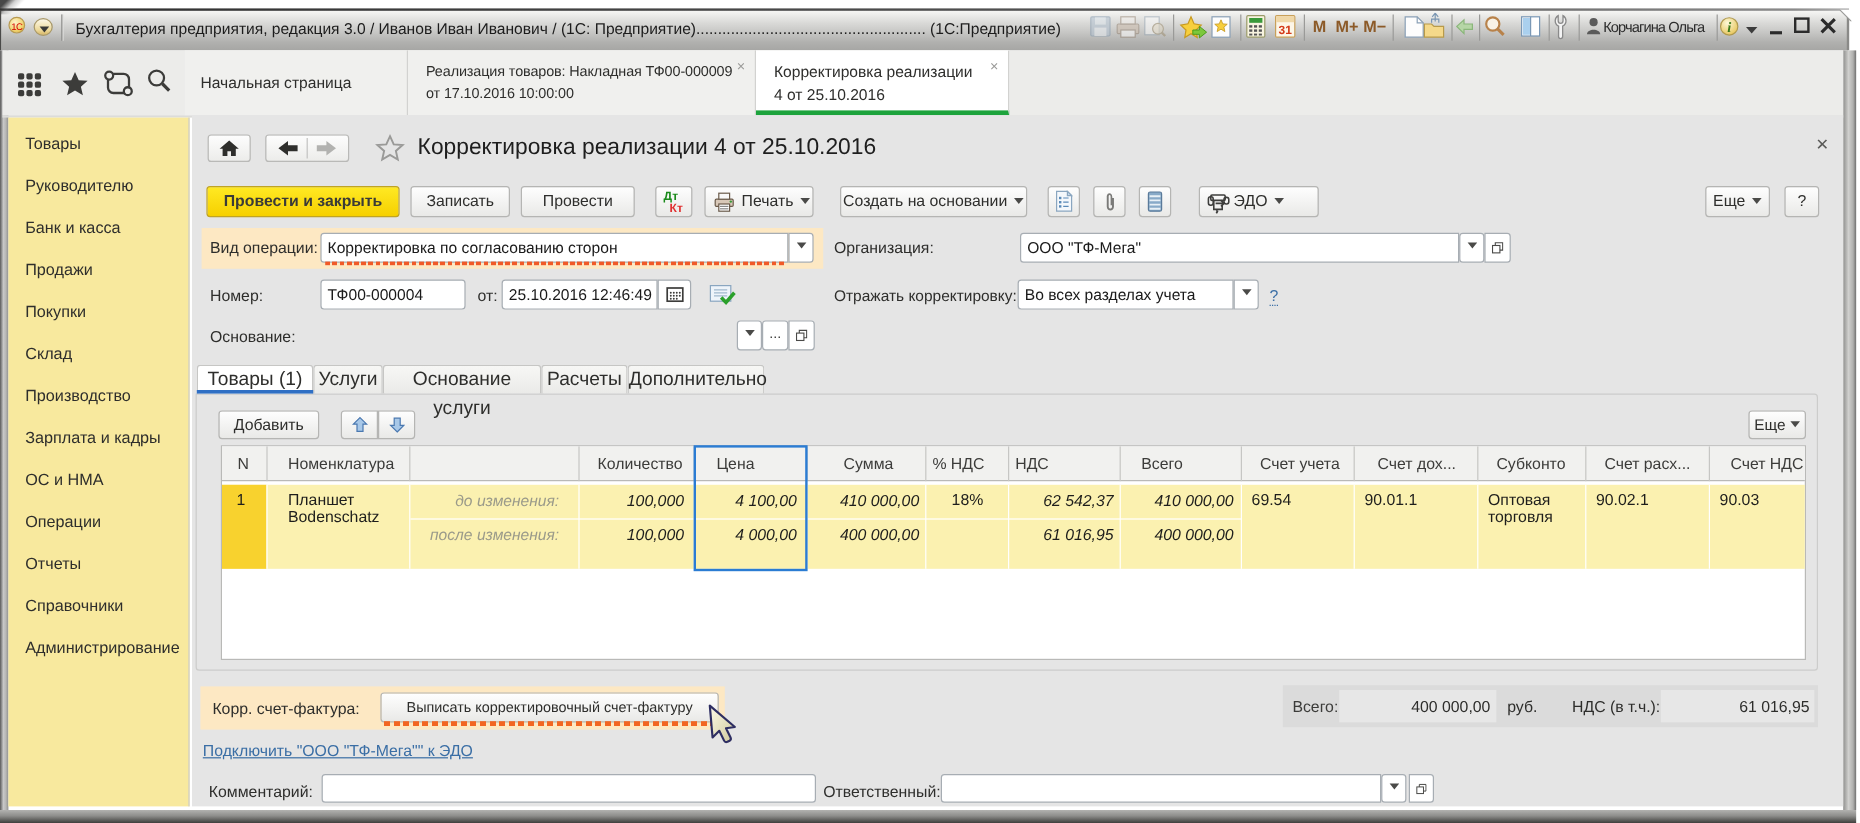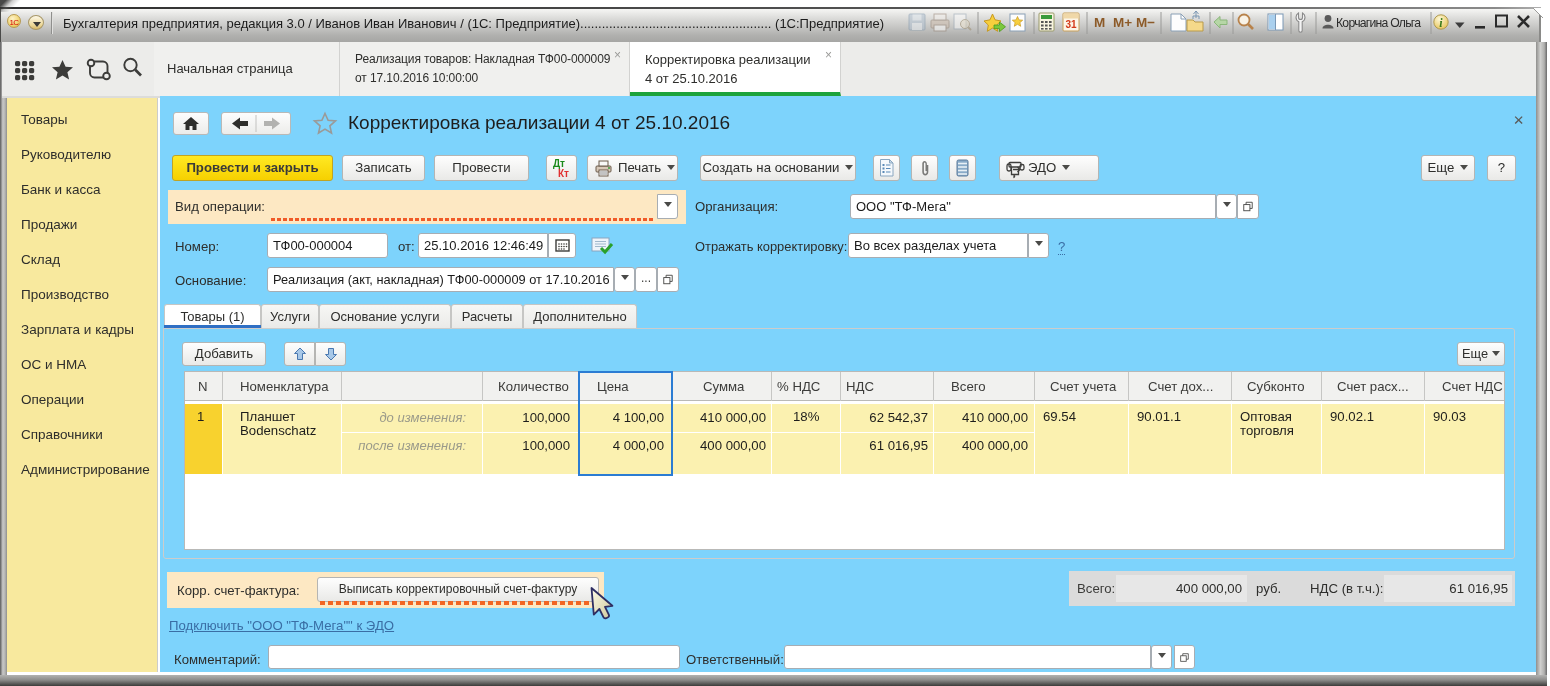--- a/index.html
+++ b/index.html
@@ -44,21 +44,21 @@
 .tab .x { position:absolute; right:8px; top:6px; color:#9a9a98; font-size:12px; }
 .tabtxt { font-size:13px; color:#2e2e2c; line-height:19px; padding:8px 14px 0 14px; }
 .tab.active { background:#ffffff; border-bottom:4px solid #1da33c; }
 
 
 .sidebar { position:absolute; left:7px; top:98px; width:151px; height:574px; background:#f8e99e;
   border-right:1px solid #cccccb; }
 .sb-item { padding:10px 0 10px 14px; font-size:13.5px; color:#2e2e2c; }
 
 
-.content { position:absolute; left:160px; top:96px; width:1376px; height:576px; background:#7dd3fc; }
+.content { position:absolute; left:160px; top:96px; width:1376px; height:576px; background:#e5e5e5; }
 
 
 .navbtn { position:absolute; background:linear-gradient(to bottom,#fdfdfd,#ececea);
   border:1px solid #b9b9b7; border-radius:3px; }
 .doctitle { position:absolute; left:188px; top:16px; font-size:19px; color:#1e1e1e; }
 .formx { position:absolute; left:1353px; top:16px; color:#5a5a58; font-size:13.5px; }
 
 
 .btn { position:absolute; height:26px; background:linear-gradient(to bottom,#fefefe,#e9e9e7);
   border:1px solid #b5b5b3; border-radius:3px; font-size:13.2px; color:#2e2e2c;
@@ -71,29 +71,29 @@
 
 .lbl { position:absolute; font-size:13.2px; color:#2e2e2c; }
 .fld { position:absolute; background:#fff; border:1px solid #a7adb3; border-radius:3px;
   font-size:13px; color:#1a1a1a; padding:0 5px; display:flex; align-items:center;
   white-space:nowrap; overflow:hidden; }
 .orange { background:#fde8c3; }
 
 
 .ttab { position:absolute; top:208px; height:24px; background:linear-gradient(to bottom,#f7f7f5,#eaeae8);
   border:1px solid #c6c6c4; border-bottom:none; border-radius:3px 3px 0 0;
-  font-size:13px; color:#2e2e2c; text-align:center; line-height:24px; }
+  font-size:16px; color:#2e2e2c; text-align:center; line-height:24px; }
 
 .link { font-size:13.2px; color:#3a6ea5; text-decoration:underline; }
 .vb { position:absolute; top:0; width:1px; height:29px; background:#c6c6c4; }
 .vw { position:absolute; top:32px; width:1px; height:70px; background:#ffffff; }
 .hl { position:absolute; top:7px; font-size:13.2px; color:#3c3c3a; }
 .cv { position:absolute; font-size:13.2px; color:#1e1e1c; line-height:14px; }
 .ci { position:absolute; font-size:13px; font-style:italic; color:#9a9a8a; text-align:right; }
-.cn { position:absolute; font-size:13.2px; color:#1e1e1c; text-align:right; }
+.cn { position:absolute; font-size:13.2px; color:#1e1e1c; text-align:right;font-style:italic; }
 </style>
 </head>
 <body>
 <div class="win">
   <div class="titlebar"></div>
   <div class="frame-top"></div>
   <div class="topline"></div>
   <div class="cornershadow"></div>
   <div style="position:absolute;left:1541px;top:0;width:9px;height:42px;background:#fff"></div>
     <div class="tbleft"></div>
@@ -242,25 +242,27 @@
   <div class="tab active" style="left:630px;width:211px">
       <div class="tabtxt" style="padding-left:15px;white-space:nowrap">Корректировка реализации<br>4 от 25.10.2016</div>
       <div class="x">×</div>
     </div>
 
   <div class="sidebar">
     <div class="sb-item" style="padding-top:14px">Товары</div>
     <div class="sb-item">Руководителю</div>
     <div class="sb-item">Банк и касса</div>
     <div class="sb-item">Продажи</div>
+    <div class="sb-item">Покупки</div>
     <div class="sb-item">Склад</div>
     <div class="sb-item">Производство</div>
     <div class="sb-item">Зарплата и кадры</div>
     <div class="sb-item">ОС и НМА</div>
     <div class="sb-item">Операции</div>
+    <div class="sb-item">Отчеты</div>
     <div class="sb-item">Справочники</div>
     <div class="sb-item">Администрирование</div>
   </div>
 
   <div class="content" id="content">
 
     <div class="navbtn" style="left:13px;top:16px;width:36px;height:23px">
       <svg width="34" height="21" viewBox="0 0 34 21">
           <path d="M17 4 l8 7 h-2.5 v6 h-4 v-4 h-3 v4 h-4 v-6 H9 z" fill="#2e2e2c"></path>
         </svg>
@@ -342,20 +344,21 @@
             <path d="M9.5 17.5 c1.2 0 1.2 2 0 2 m1.5 -2 l-1.5 2"></path>
           </g>
         </svg>
       ЭДО<span class="caret"></span>
     </div>
     <div class="btn" style="left:1261px;top:59px;width:54px;line-height:24px">Еще<span class="caret"></span></div>
     <div class="btn" style="left:1327px;top:59px;width:29px;line-height:24px">?</div>
 
     <div class="orange" style="position:absolute;left:8px;top:94px;width:518px;height:34px"></div>
     <div class="lbl" style="left:15px;top:103px">Вид операции:</div>
+    <div class="fld" style="left:107px;top:98px;width:390px;height:25px;border-radius:3px 0 0 3px">Корректировка по согласованию сторон</div>
     <div class="fld" style="left:497px;top:98px;width:21px;height:25px;border-radius:0 3px 3px 0;justify-content:center">
         <span class="caret" style="margin:0"></span>
       </div>
     <div style="position:absolute;left:111px;top:122px;width:384px;height:3px;background-image:repeating-linear-gradient(to right,#f05a28 0,#f05a28 4px,transparent 4px,transparent 6px);z-index:2"></div>
     <div class="lbl" style="left:535px;top:103px">Организация:</div>
     <div class="fld" style="left:690px;top:98px;width:366px;height:25px;border-radius:3px 0 0 3px">ООО "ТФ-Мега"</div>
     <div class="fld" style="left:1056px;top:98px;width:21px;height:25px;justify-content:center">
         <span class="caret" style="margin:0"></span>
       </div>
     <div class="fld" style="left:1077px;top:98px;width:22px;height:25px;border-radius:0 3px 3px 0;justify-content:center">
@@ -395,21 +398,20 @@
         <path d="M11 13 l4 4 7 -8" fill="none" stroke="#2aa02a" stroke-width="3"></path>
       </svg>
     <div class="lbl" style="left:535px;top:143px;font-size:12.9px">Отражать корректировку:</div>
     <div class="fld" style="left:688px;top:137px;width:180px;height:25px;border-radius:3px 0 0 3px">Во всех разделах учета</div>
     <div class="fld" style="left:868px;top:137px;width:21px;height:25px;border-radius:0 3px 3px 0;justify-content:center">
         <span class="caret" style="margin:0"></span>
       </div>
     <div class="lbl" style="left:898px;top:143px;color:#3a6ea5;border-bottom:1px dotted #3a6ea5">?</div>
 
     <div class="lbl" style="left:15px;top:177px">Основание:</div>
-    <div class="fld" style="left:107px;top:171px;width:347px;height:25px;border-radius:3px 0 0 3px;font-size:12.8px">Реализация (акт, накладная) ТФ00-000009 от 17.10.2016</div>
     <div class="fld" style="left:454px;top:171px;width:21px;height:25px;justify-content:center">
         <span class="caret" style="margin:0"></span>
       </div>
     <div class="fld" style="left:475px;top:171px;width:22px;height:25px;justify-content:center;font-size:12px;color:#3a3a38;align-items:flex-start;padding-top:3px">...</div>
     <div class="fld" style="left:497px;top:171px;width:22px;height:25px;border-radius:0 3px 3px 0;justify-content:center">
       <svg width="13" height="13" viewBox="0 0 13 13">
           <rect x="1" y="4" width="8" height="8" fill="none" stroke="#4a4a48" stroke-width="1.2"></rect>
           <path d="M4 4 v-3 h8 v8 h-3" fill="none" stroke="#4a4a48" stroke-width="1.2"></path>
         </svg>
     </div>

